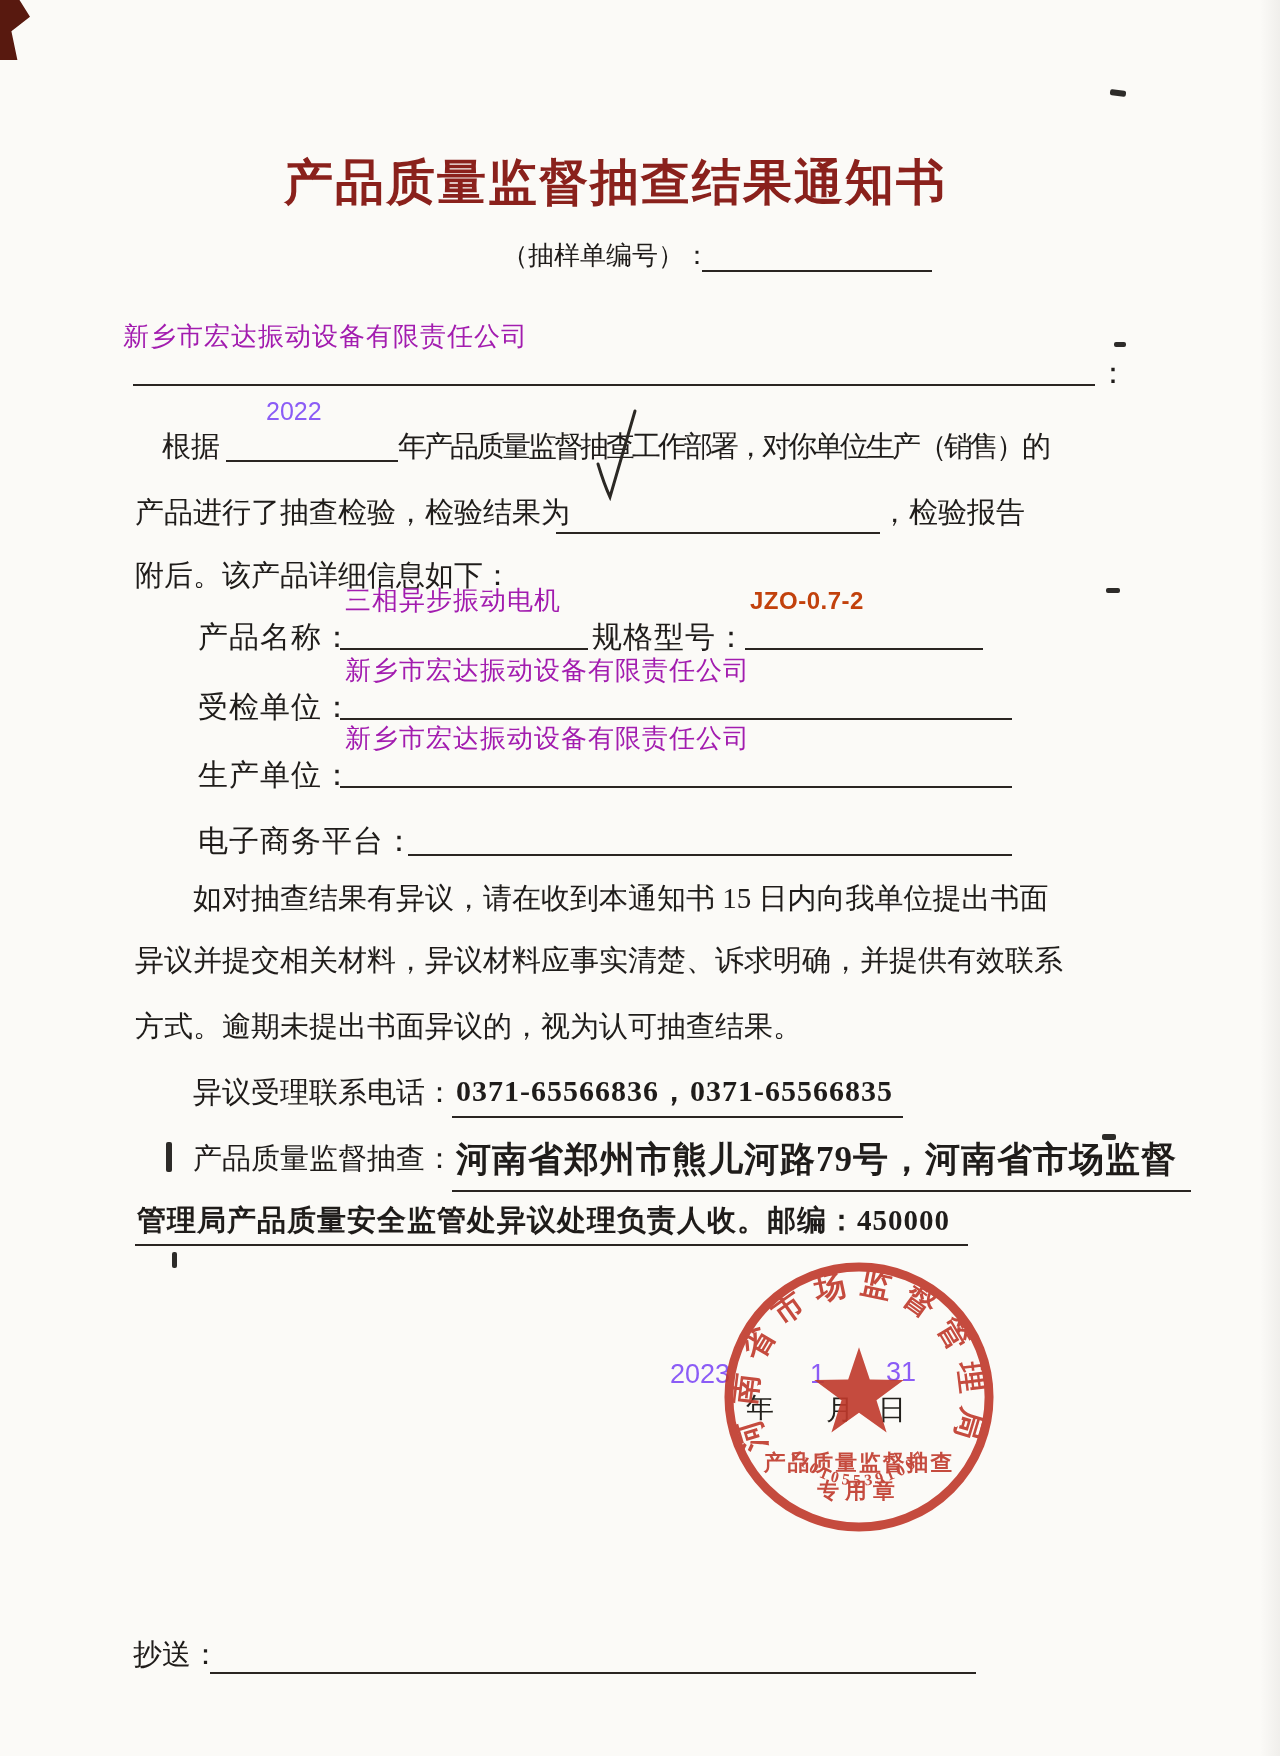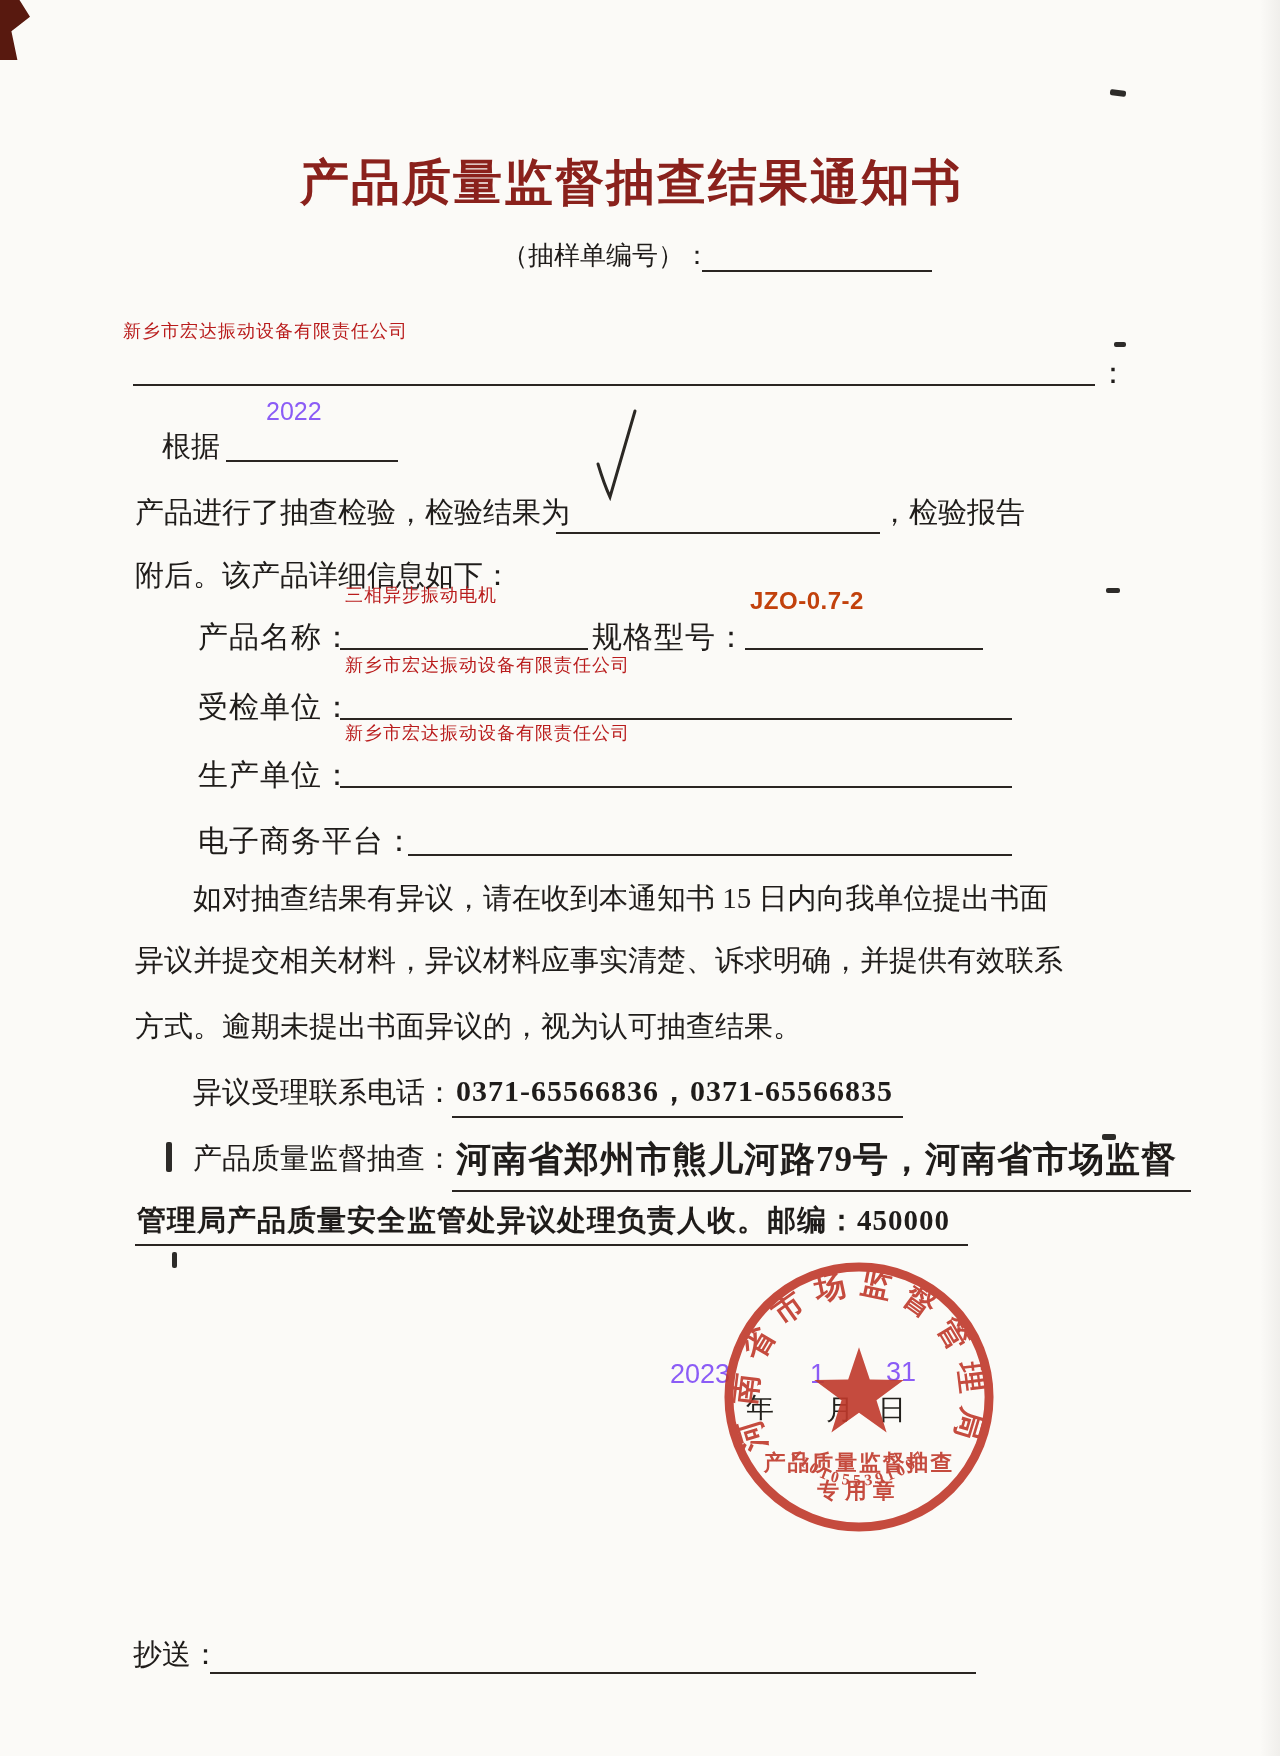--- a/index.html
+++ b/index.html
@@ -17,21 +17,21 @@
   }
   .docnum{
     font-family:"Liberation Sans","DejaVu Sans",sans-serif;
     font-size:25px;font-weight:bold;letter-spacing:.5px;color:#121212;
   }
   .body29{font-size:29px;}
   .body30{font-size:30px;letter-spacing:1px;}
   .condensed{letter-spacing:-3px;}
   .fill{
     font-family:"Liberation Sans","DejaVu Sans",sans-serif;
-    font-size:18px;color:#b91c1c;letter-spacing:1px;
+    font-size:26px;color:#a21caf;letter-spacing:1px;
   }
   .fill-num{
     font-family:"Liberation Sans","DejaVu Sans",sans-serif;
     font-size:24px;font-weight:bold;color:#c2410c;letter-spacing:.5px;
   }
   .u{position:absolute;border-bottom:2.5px solid #2a2522;}
   .ul-span{border-bottom:2.5px solid #2a2522;}
   .phone-val{font-size:30px;font-weight:bold;letter-spacing:1px;padding:0 10px 6px 4px;}
   .mail-val{font-size:35px;font-weight:bold;letter-spacing:1px;padding:0 14px 8px 4px;}
   .mail2{font-size:29px;font-weight:bold;letter-spacing:1px;padding:0 18px 6px 2px;}
@@ -57,32 +57,33 @@
 
   <div id="art-corner"></div>
   <div id="edge-shade"></div>
   <div class="mark" style="left:1110px;top:90px;width:16px;height:6px;transform:rotate(7deg);"></div>
   <div class="mark" style="left:1114px;top:342px;width:12px;height:5px;"></div>
   <div class="mark" style="left:1106px;top:588px;width:14px;height:5px;"></div>
   <div class="mark" style="left:1102px;top:1134px;width:14px;height:6px;"></div>
   <div class="mark" style="left:166px;top:1142px;width:6px;height:30px;"></div>
   <div class="mark" style="left:172px;top:1252px;width:5px;height:16px;"></div>
 
-  <div class="abs title" style="left:300px;top:152px;width:660px;">产品质量监督抽查结果通知书</div>
+  <div class="abs title" style="left:284px;top:152px;width:660px;">产品质量监督抽查结果通知书</div>
 
   <div class="abs" style="left:502px;top:240px;font-size:26px;">（抽样单编号）：</div>
   <div class="u" style="left:702px;top:238px;width:230px;height:34px;"></div>
 
   <div class="abs fill" style="left:123px;top:320px;">新乡市宏达振动设备有限责任公司</div>
   <div class="u" style="left:133px;top:350px;width:962px;height:36px;"></div>
   <div class="abs" style="left:1098px;top:354px;font-size:30px;">：</div>
 
   <div class="abs body29" style="left:162px;top:428px;">根据</div>
   <div class="u" style="left:226px;top:426px;width:172px;height:36px;"></div>
   <div class="abs date-num" style="left:266px;top:396px;font-size:25px;">2022</div>
+  <div class="abs body29 condensed" style="left:398px;top:428px;">年产品质量监督抽查工作部署，对你单位生产（销售）的</div>
 
   <div class="abs body29" style="left:135px;top:494px;">产品进行了抽查检验，检验结果为</div>
   <div class="u" style="left:556px;top:496px;width:324px;height:38px;"></div>
   <div class="abs body29" style="left:880px;top:494px;">，检验报告</div>
 
   <svg class="abs" style="left:594px;top:404px;z-index:3;" width="46" height="100" viewBox="0 0 46 100">
     <path d="M 4 60 Q 10 80 16 93 L 41 7" fill="none" stroke="#2b2824" stroke-width="3" stroke-linecap="round"></path>
   </svg>
 
   <div class="abs body29" style="left:135px;top:557px;">附后。该产品详细信息如下：</div>

